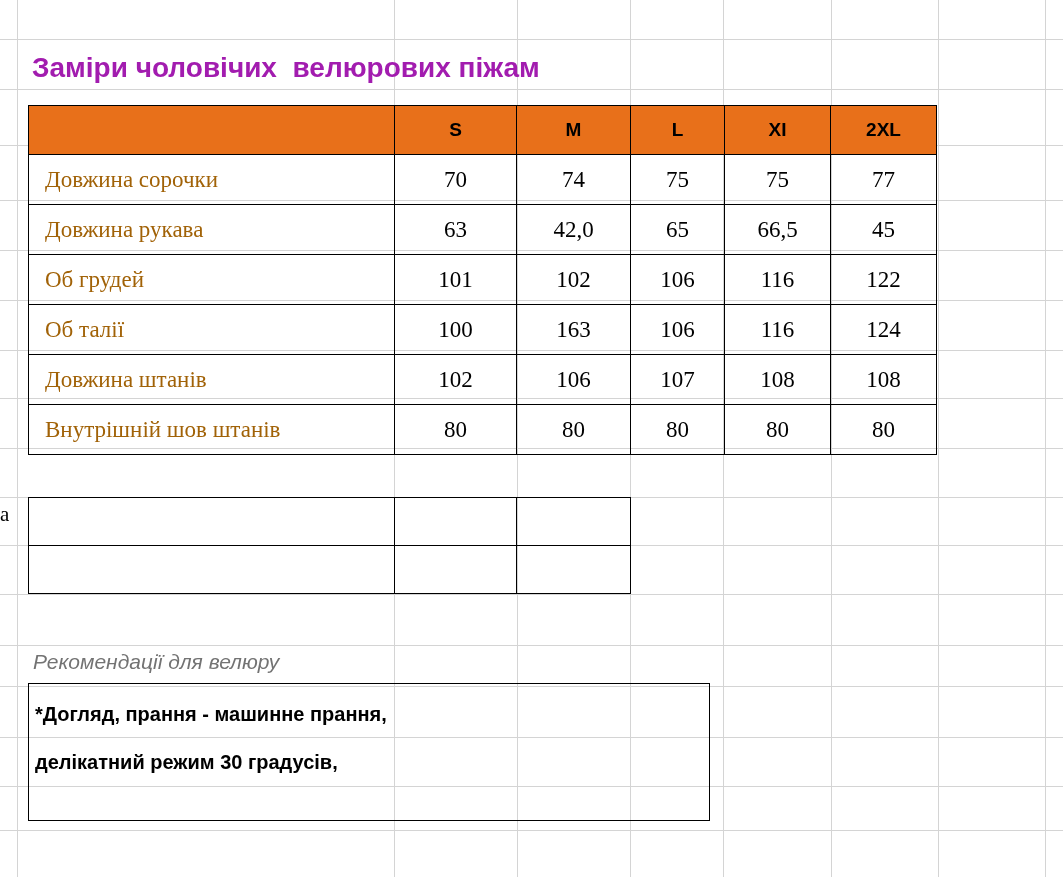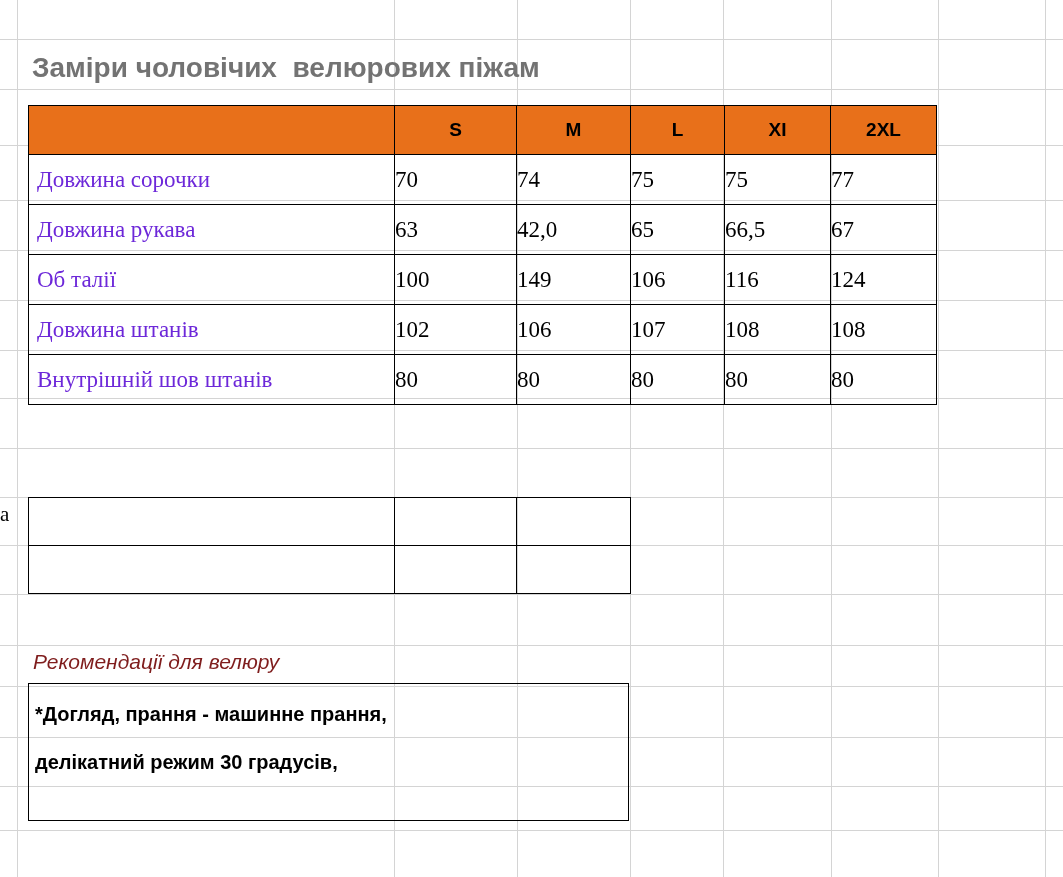--- a/index.html
+++ b/index.html
@@ -49,21 +49,21 @@
   }
 
   
   #doc-title {
     position: absolute;
     left: 32px;
     top: 52px;
     font-family: "Liberation Sans", sans-serif;
     font-size: 28px;
     font-weight: bold;
-    color: #737373;
+    color: #a21caf;
     white-space: pre;
   }
 
   
   #size-table {
     position: absolute;
     left: 28px;
     top: 105px;
     border-collapse: collapse;
     table-layout: fixed;
@@ -90,26 +90,27 @@
     text-align: center;
     height: 48px;
   }
   #size-table thead th.hdr-blank {
     border-right: 1px solid #000;
   }
   #size-table tbody td.row-label {
     font-family: "Liberation Serif", serif;
     font-size: 23px;
     text-align: left;
-    padding-left: 8px;
-    color: #6d28d9;
+    padding-left: 16px;
+    color: #a16207;
   }
   #size-table tbody td.val {
     font-family: "Liberation Serif", serif;
     font-size: 23px;
+    text-align: center;
     color: #000;
   }
 
   
   #empty-block {
     position: absolute;
     left: 28px;
     top: 497px;
     border-collapse: collapse;
     table-layout: fixed;
@@ -124,27 +125,27 @@
   #empty-block col.e3 { width: 114px; }
 
   
   #reco-heading {
     position: absolute;
     left: 33px;
     top: 650px;
     font-family: "Liberation Sans", sans-serif;
     font-size: 21px;
     font-style: italic;
-    color: #7f1d1d;
+    color: #737373;
   }
   #care-box {
     position: absolute;
     left: 28px;
     top: 683px;
-    width: 601px;
+    width: 682px;
     height: 138px;
     border: 1px solid #000;
     box-sizing: border-box;
     padding: 6px 0 0 6px;
   }
   #care-box .care-line {
     font-family: "Liberation Sans", sans-serif;
     font-size: 20px;
     font-weight: bold;
     color: #000;
@@ -214,26 +215,34 @@
       <td class="val">75</td>
       <td class="val">75</td>
       <td class="val">77</td>
     </tr>
     <tr>
       <td class="row-label">Довжина рукава</td>
       <td class="val">63</td>
       <td class="val">42,0</td>
       <td class="val">65</td>
       <td class="val">66,5</td>
-      <td class="val">67</td>
+      <td class="val">45</td>
+    </tr>
+    <tr>
+      <td class="row-label">Об грудей</td>
+      <td class="val">101</td>
+      <td class="val">102</td>
+      <td class="val">106</td>
+      <td class="val">116</td>
+      <td class="val">122</td>
     </tr>
     <tr>
       <td class="row-label">Об талії</td>
       <td class="val">100</td>
-      <td class="val">149</td>
+      <td class="val">163</td>
       <td class="val">106</td>
       <td class="val">116</td>
       <td class="val">124</td>
     </tr>
     <tr>
       <td class="row-label">Довжина штанів</td>
       <td class="val">102</td>
       <td class="val">106</td>
       <td class="val">107</td>
       <td class="val">108</td>

